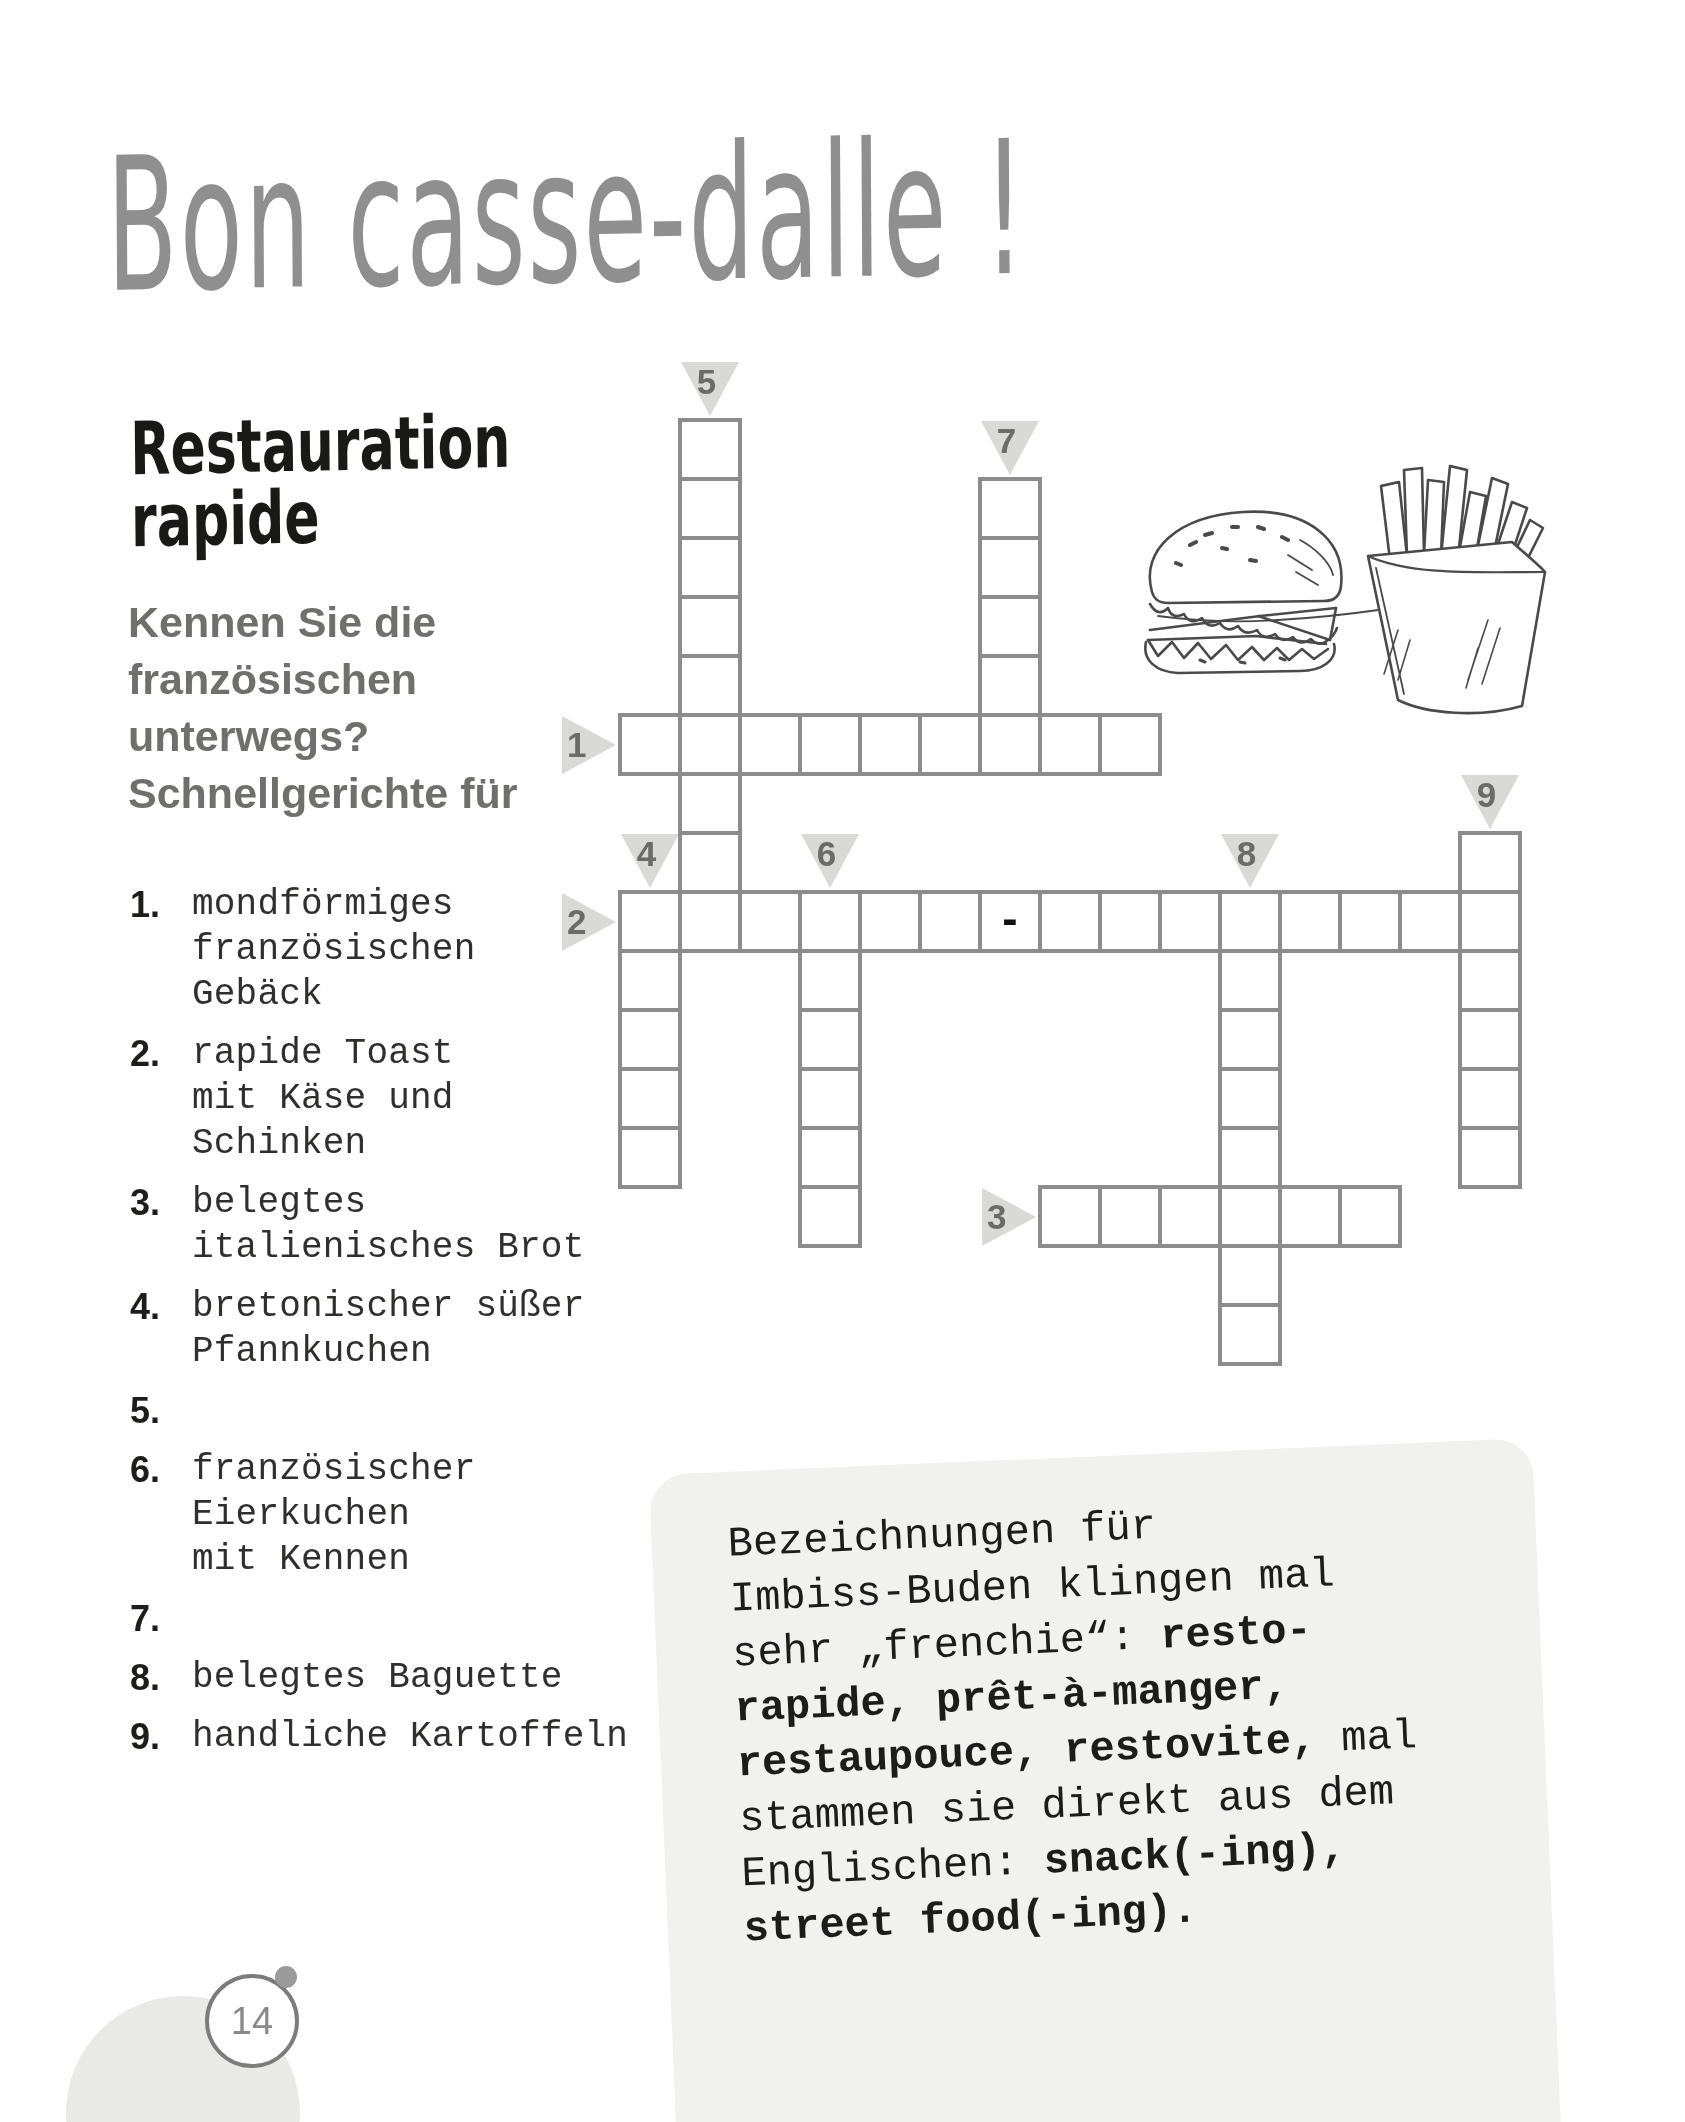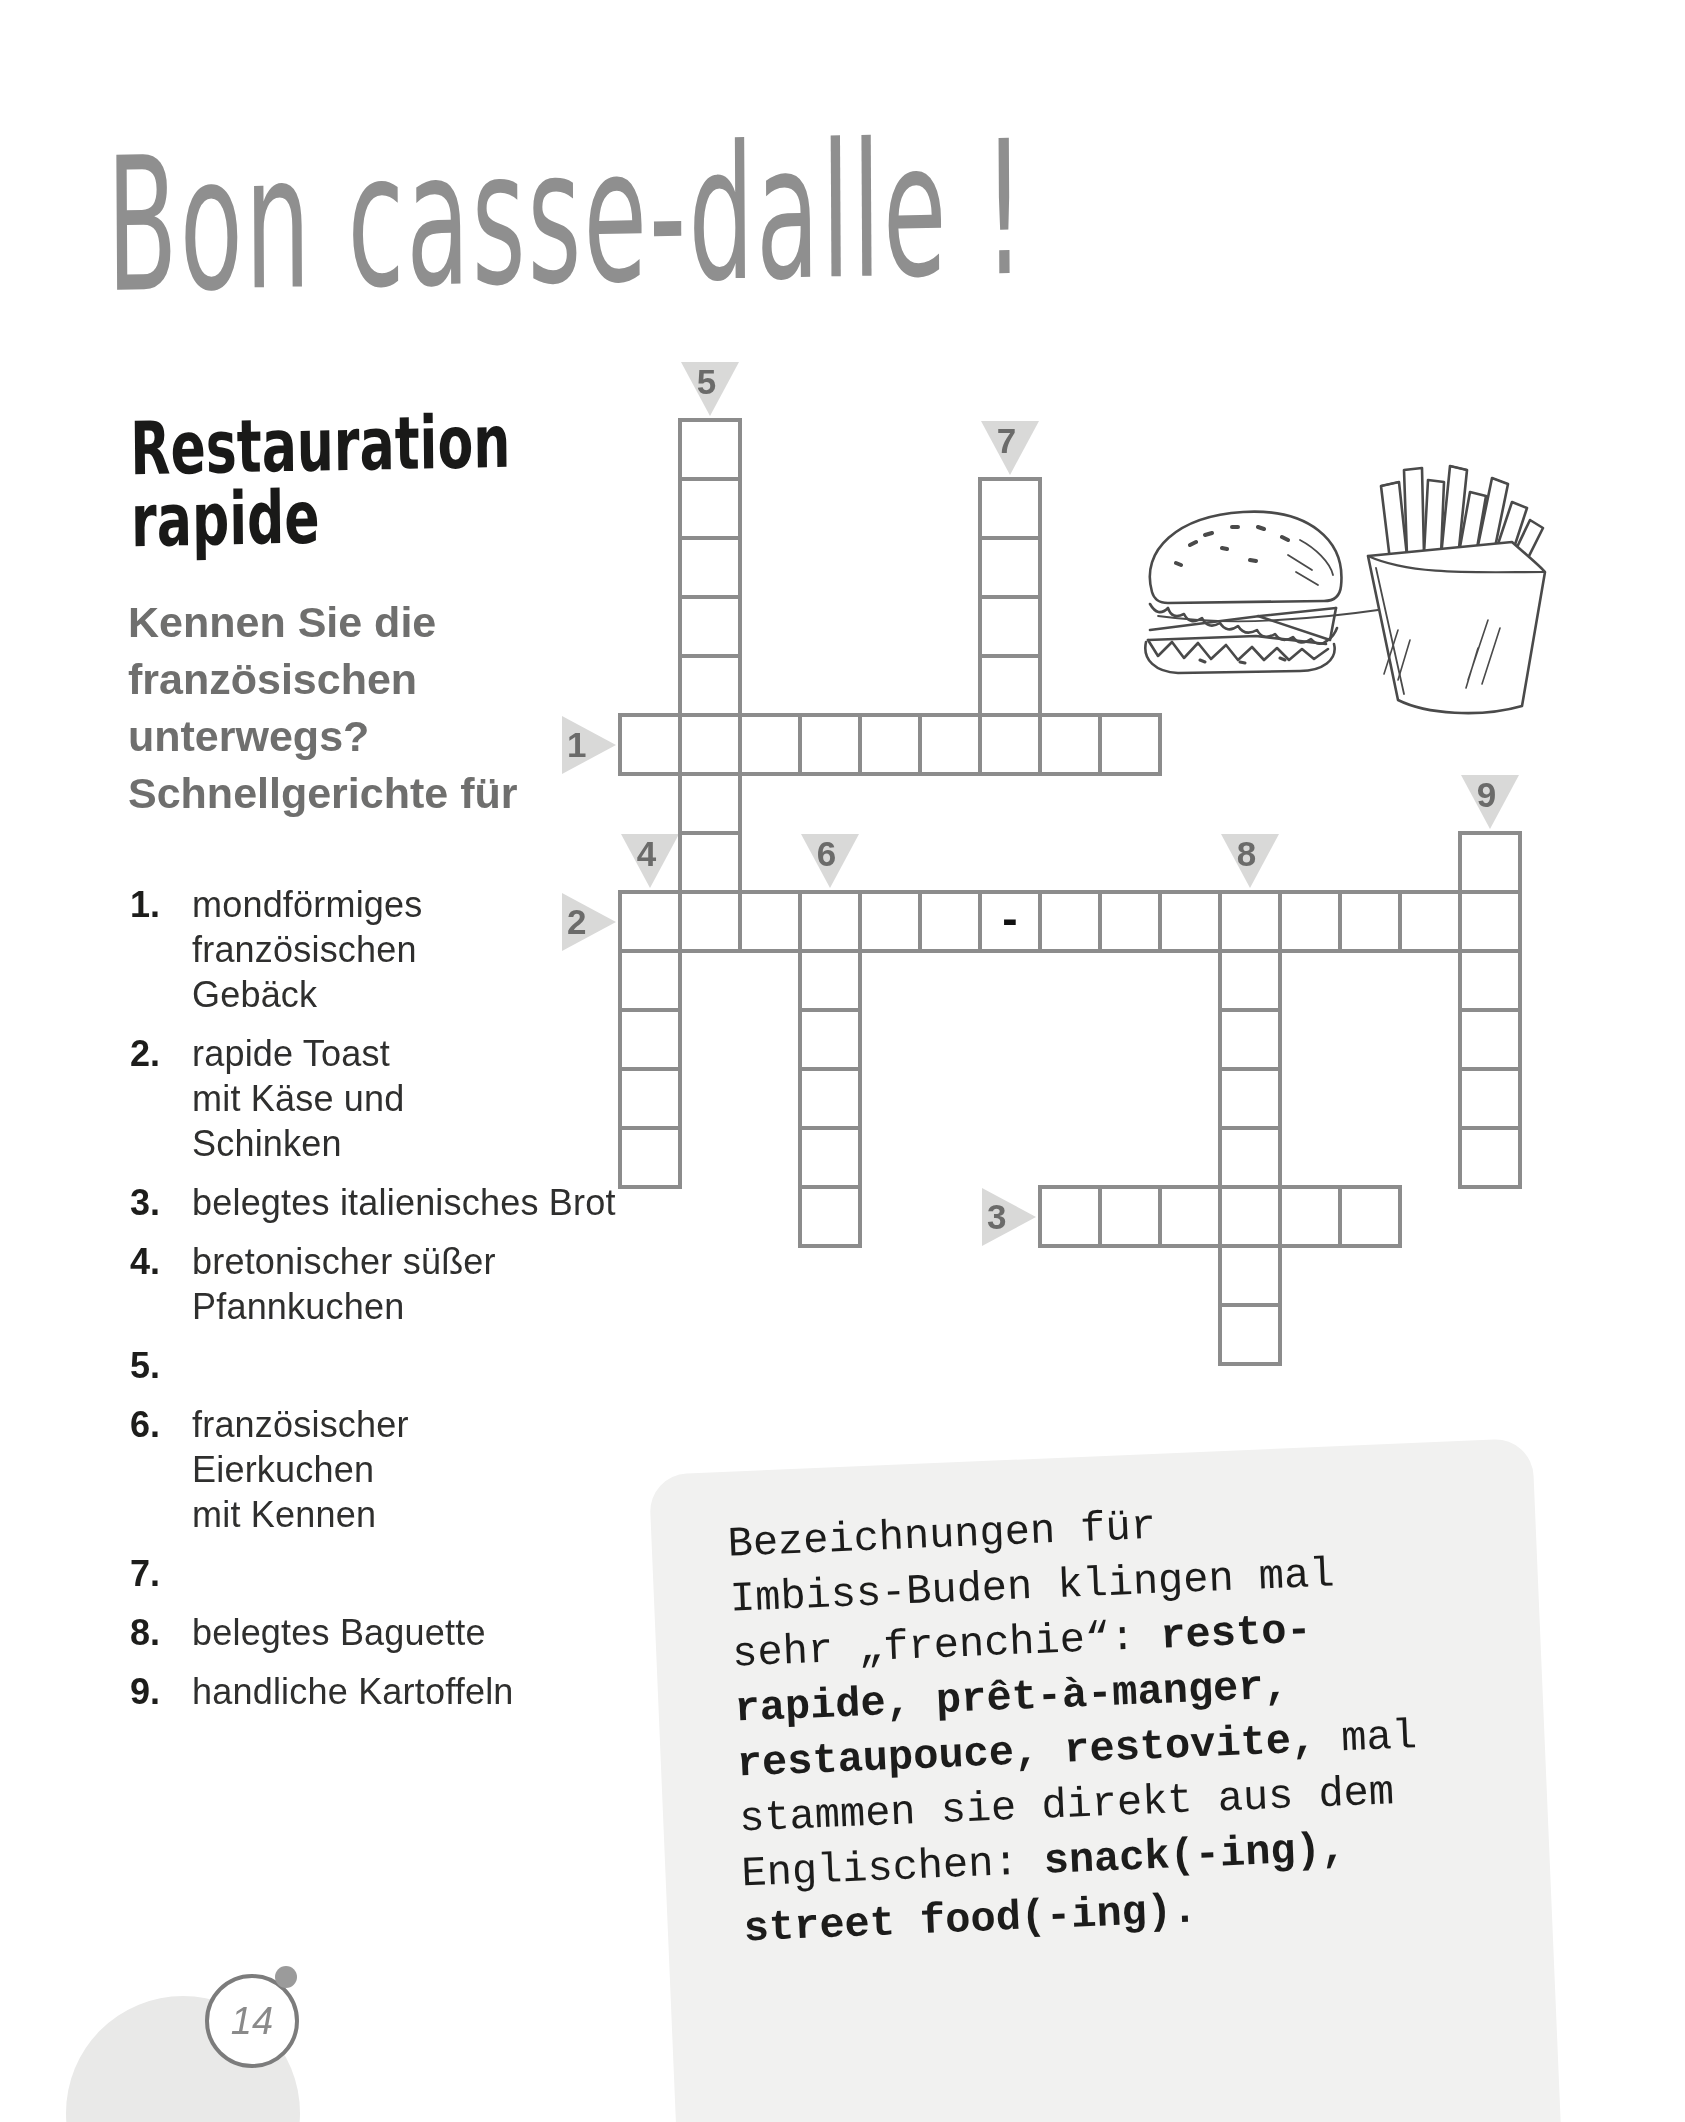--- a/index.html
+++ b/index.html
@@ -24,21 +24,21 @@
 
   .intro{position:absolute;left:128px;top:594px;
          font-size:43px;font-weight:700;color:var(--graytext);line-height:57px;}
 
   
   .clues{position:absolute;left:130px;top:882px;width:520px;}
   .clue{display:flex;margin-bottom:14px;}
   .clue-num{flex:0 0 62px;font-weight:700;color:var(--ink);
             font-size:36px;line-height:45px;}
   .clue-text{font-size:36px;line-height:45px;color:#2f2f2e;font-weight:400;
-             font-family:Liberation Sans, sans-serif;letter-spacing:0.2px;}
+             font-family:Liberation Mono, monospace;letter-spacing:0.2px;}
 
   
   .cell{position:absolute;width:64px;height:63px;background:#fff;
         border:4px solid var(--grid);box-sizing:border-box;
         display:flex;align-items:center;justify-content:center;}
   .cell .dash{font-weight:700;font-size:46px;color:#111;line-height:1;
               transform:translateY(-4px);}
   .arrow{position:absolute;background:var(--arrow);}
   .arrow span{position:absolute;font-weight:700;font-size:35px;color:var(--arrownum);}
   .arrow-down{width:58px;height:54px;clip-path:polygon(0 0,100% 0,50% 100%);}
@@ -56,21 +56,21 @@
            padding:46px 0 0 76px;box-sizing:border-box;}
   .infobox .iline{font-family:"Liberation Mono","DejaVu Sans Mono",monospace;
                   font-size:42px;line-height:55px;color:#1c1c1b;white-space:pre;}
   .infobox .iline b{font-weight:700;}
 
   
   .blob{position:absolute;left:66px;top:1996px;width:234px;height:234px;
         border-radius:50%;background:#e9e9e8;}
   .pagering{position:absolute;left:205px;top:1974px;width:94px;height:94px;
             border-radius:50%;background:#fff;border:4px solid #7c7c7c;box-sizing:border-box;
-            display:flex;align-items:center;justify-content:center;font-style:italic;}
+            display:flex;align-items:center;justify-content:center;}
   .pagering span{font-size:38px;color:#8a8a8a;}
   .pagedot{position:absolute;left:275px;top:1966px;width:22px;height:22px;
            border-radius:50%;background:#9b9b9b;}
 </style>
 </head>
 <body>
 
 <div class="page">
 
   <h1 class="title">Bon casse-dalle !</h1>

